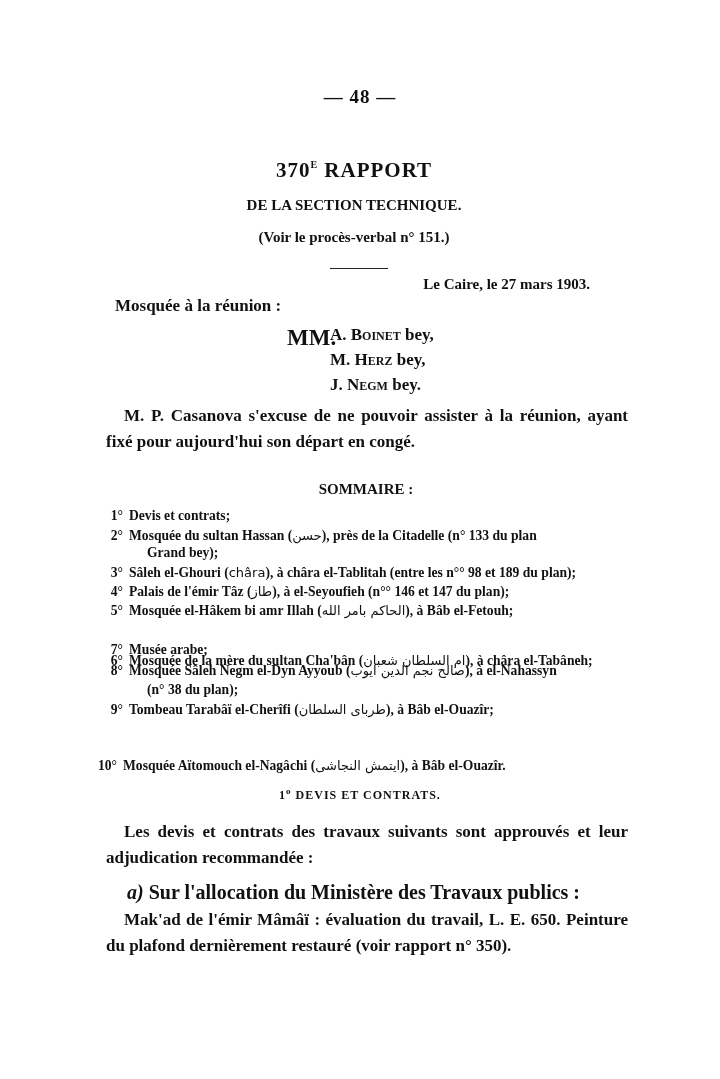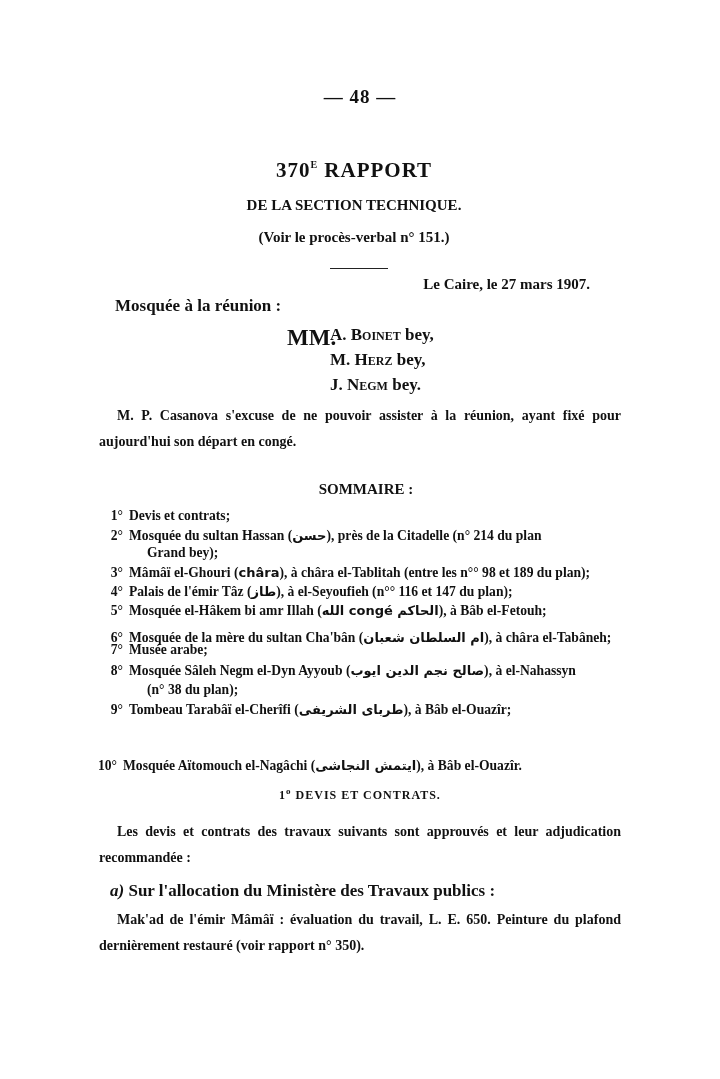--- a/index.html
+++ b/index.html
@@ -15,70 +15,70 @@
   .title { top: 158px; font-size: 21px; font-weight: bold; letter-spacing: 1px; left: -6px; }
   .title sup { font-size: 10px; vertical-align: 9px; }
   .subtitle { top: 197px; font-size: 15px; font-weight: bold; left: -6px; }
   .ref { top: 229px; font-size: 15px; font-weight: bold; left: -6px; }
   .rule { top: 268px; left: 330px; width: 58px; height: 0; border-top: 1.5px solid #222; }
   .date { top: 276px; right: 130px; font-size: 15px; font-weight: bold; }
   .presents { top: 296px; left: 115px; font-size: 17px; font-weight: bold; }
   .member-mm { top: 325px; left: 287px; font-size: 23px; font-weight: bold; }
   .member { left: 330px; font-size: 17px; font-weight: bold; }
   .m1 { top: 325px; } .m2 { top: 350px; } .m3 { top: 375px; }
-  .para { left: 99px; width: 522px; font-size: 14px; font-weight: bold; white-space: normal; text-align: justify; line-height: 26px; }
+  .para { left: 106px; width: 522px; font-size: 17px; font-weight: bold; white-space: normal; text-align: justify; line-height: 26px; }
   .p1 { top: 403px; text-indent: 18px; }
   .sommaire-title { top: 481px; font-size: 15px; font-weight: bold; left: 6px; }
   .item { font-size: 13.6px; font-weight: bold; left: 103px; width: 522px; }
   .item .num { display: inline-block; width: 20px; text-align: right; margin-right: 6px; }
   .item .cont { padding-left: 44px; }
-  .ar { font-family: "DejaVu Sans", sans-serif; font-weight: bold; direction: rtl; unicode-bidi: embed; font-size: 13px; }
+  .ar { font-family: "DejaVu Sans", sans-serif; font-weight: normal; direction: rtl; unicode-bidi: embed; font-size: 13px; }
   .section-heading { top: 786px; font-size: 12px; font-weight: bold; letter-spacing: 1px; left: 0px; }
   .section-heading sup { font-size: 9px; }
   .p2 { top: 819px; text-indent: 18px; }
-  .sub-a { top: 881px; left: 110px; font-size: 17px; font-weight: bold; text-align: right; }
+  .sub-a { top: 881px; left: 127px; font-size: 20px; font-weight: bold; text-align: right; }
   .sub-a i { font-weight: bold; }
   .p3 { top: 907px; text-indent: 18px; }
 </style>
 </head>
 <body>
 
 <div class="abs center page-number">— 48 —</div>
 
 <div class="abs center title"><span>370</span><sup>E</sup> <span>RAPPORT</span></div>
 
 <div class="abs center subtitle">DE LA SECTION TECHNIQUE.</div>
 <div class="abs center ref">(Voir le procès-verbal n° 151.)</div>
 <div class="abs rule"></div>
 
-<div class="abs date">Le Caire, le 27 mars 1907.</div>
+<div class="abs date">Le Caire, le 27 mars 1903.</div>
 
 <div class="abs presents">Mosquée à la réunion :</div>
 <div class="abs member-mm">MM.</div>
 
 <div class="abs member m1"><span>A.</span> <span class="sc">Boinet</span> <span>bey,</span></div>
 <div class="abs member m2"><span>M.</span> <span class="sc">Herz</span> <span>bey,</span></div>
 <div class="abs member m3"><span>J.</span> <span class="sc">Negm</span> <span>bey.</span></div>
 
 <div class="abs para p1">M. P. Casanova s'excuse de ne pouvoir assister à la réunion, ayant fixé pour aujourd'hui son départ en congé.</div>
 
 <div class="abs center sommaire-title">SOMMAIRE :</div>
 
 <div id="sommaire-list">
     <div class="abs item" style="top: 508px;"><span class="num">1°</span><span>Devis et contrats;</span></div>
-    <div class="abs item" style="top: 528px;"><span class="num">2°</span><span>Mosquée du sultan Hassan (</span><span class="ar">حسن</span><span>), près de la Citadelle (n° 214 du plan</span></div>
+    <div class="abs item" style="top: 528px;"><span class="num">2°</span><span>Mosquée du sultan Hassan (</span><span class="ar">حسن</span><span>), près de la Citadelle (n° 133 du plan</span></div>
     <div class="abs item" style="top: 545px;"><span class="cont">Grand bey);</span></div>
-    <div class="abs item" style="top: 565px;"><span class="num">3°</span><span>Mâmâï el-Ghouri (</span><span class="ar">châra</span><span>), à châra el-Tablitah (entre les n°° 98 et 189 du plan);</span></div>
-    <div class="abs item" style="top: 584px;"><span class="num">4°</span><span>Palais de l'émir Tâz (</span><span class="ar">طاز</span><span>), à el-Seyoufieh (n°° 116 et 147 du plan);</span></div>
-    <div class="abs item" style="top: 603px;"><span class="num">5°</span><span>Mosquée el-Hâkem bi amr Illah (</span><span class="ar">الحاكم congé الله</span><span>), à Bâb el-Fetouh;</span></div>
-    <div class="abs item" style="top: 630px;"><span class="num">6°</span><span>Mosquée de la mère du sultan Cha'bân (</span><span class="ar">ام السلطان شعبان</span><span>), à châra el-Tabâneh;</span></div>
+    <div class="abs item" style="top: 565px;"><span class="num">3°</span><span>Sâleh el-Ghouri (</span><span class="ar">châra</span><span>), à châra el-Tablitah (entre les n°° 98 et 189 du plan);</span></div>
+    <div class="abs item" style="top: 584px;"><span class="num">4°</span><span>Palais de l'émir Tâz (</span><span class="ar">طاز</span><span>), à el-Seyoufieh (n°° 146 et 147 du plan);</span></div>
+    <div class="abs item" style="top: 603px;"><span class="num">5°</span><span>Mosquée el-Hâkem bi amr Illah (</span><span class="ar">الحاكم بامر الله</span><span>), à Bâb el-Fetouh;</span></div>
+    <div class="abs item" style="top: 653px;"><span class="num">6°</span><span>Mosquée de la mère du sultan Cha'bân (</span><span class="ar">ام السلطان شعبان</span><span>), à châra el-Tabâneh;</span></div>
     <div class="abs item" style="top: 642px;"><span class="num">7°</span><span>Musée arabe;</span></div>
     <div class="abs item" style="top: 663px;"><span class="num">8°</span><span>Mosquée Sâleh Negm el-Dyn Ayyoub (</span><span class="ar">صالح نجم الدين ايوب</span><span>), à el-Nahassyn</span></div>
     <div class="abs item" style="top: 682px;"><span class="cont">(n° 38 du plan);</span></div>
-    <div class="abs item" style="top: 702px;"><span class="num">9°</span><span>Tombeau Tarabâï el-Cherîfi (</span><span class="ar">طرباى الشريفى</span><span>), à Bâb el-Ouazîr;</span></div>
+    <div class="abs item" style="top: 702px;"><span class="num">9°</span><span>Tombeau Tarabâï el-Cherîfi (</span><span class="ar">طرباى السلطان</span><span>), à Bâb el-Ouazîr;</span></div>
     <div class="abs item" style="top: 722px; left: 97px; margin-top: 36px;"><span class="num">10°</span><span>Mosquée Aïtomouch el-Nagâchi (</span><span class="ar">ايتمش النجاشى</span><span>), à Bâb el-Ouazîr.</span></div>
   </div>
 
 <div class="abs center section-heading"><span>1</span><sup>o</sup> <span>DEVIS ET CONTRATS.</span></div>
 
 <div class="abs para p2">Les devis et contrats des travaux suivants sont approuvés et leur adjudication recommandée :</div>
 
 <div class="abs sub-a"><i>a)</i> <span>Sur l'allocation du Ministère des Travaux publics :</span></div>
 
 <div class="abs para p3">Mak'ad de l'émir Mâmâï : évaluation du travail, L. E. 650. Peinture du plafond dernièrement restauré (voir rapport n° 350).</div>

